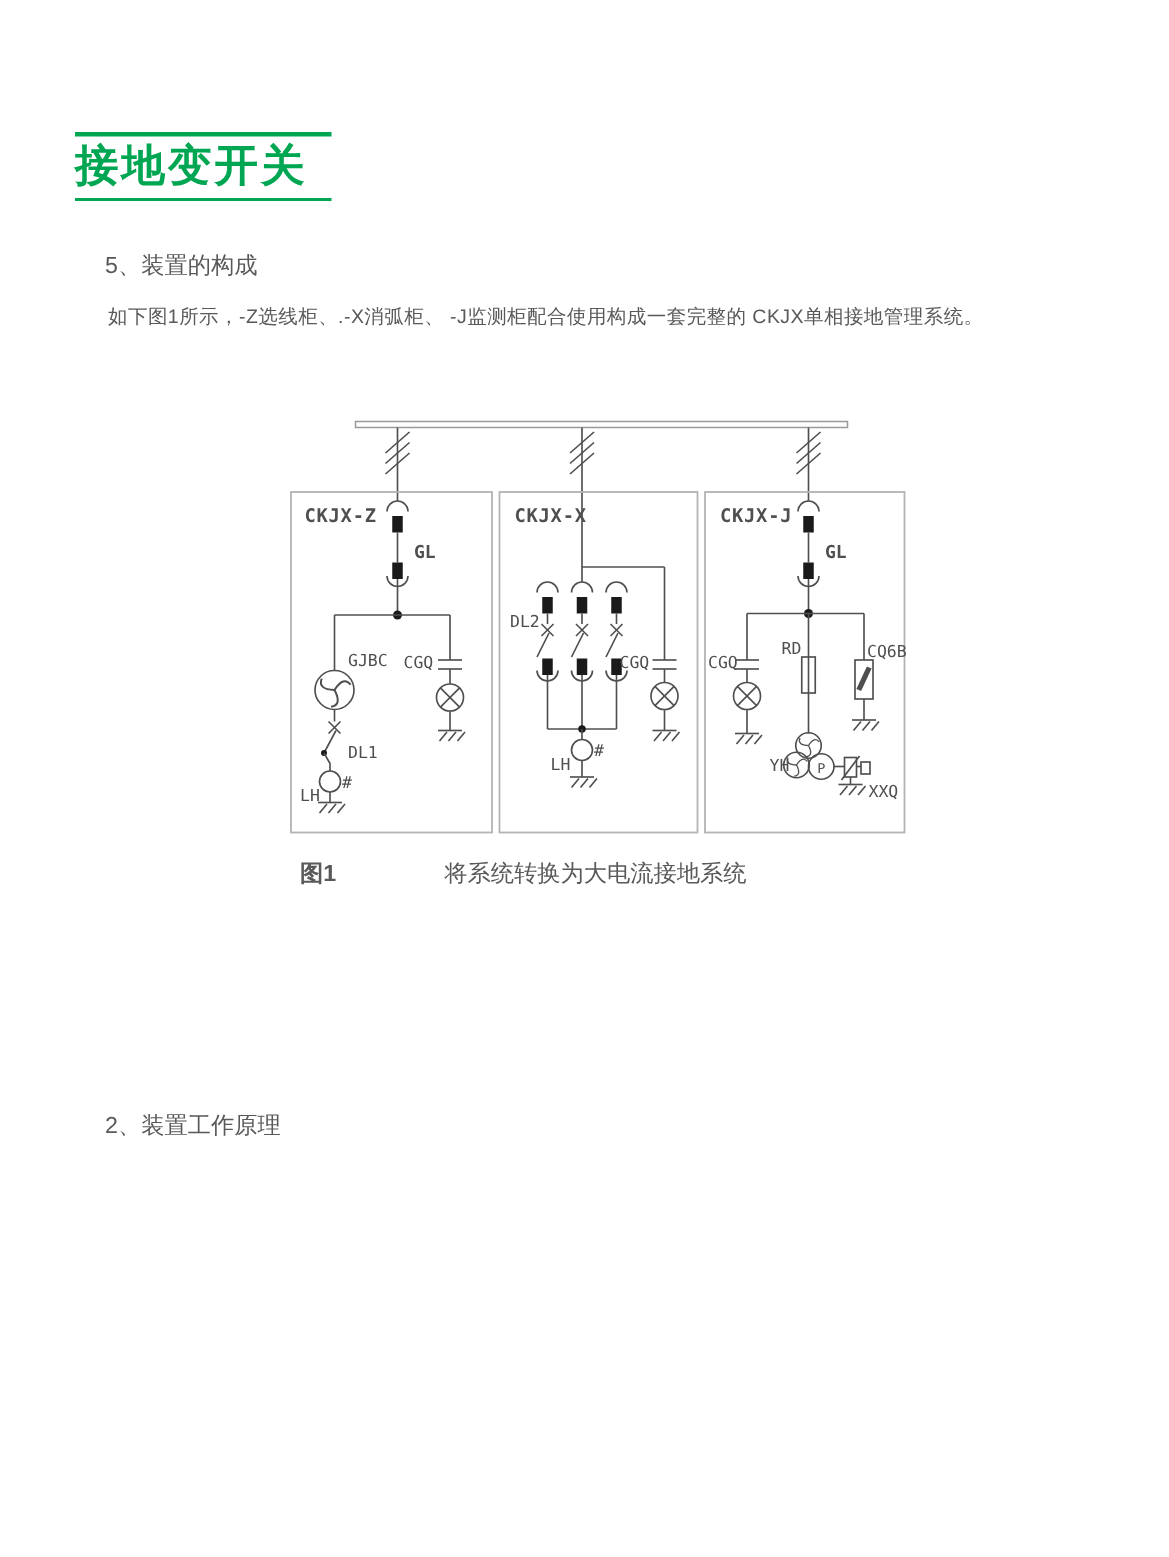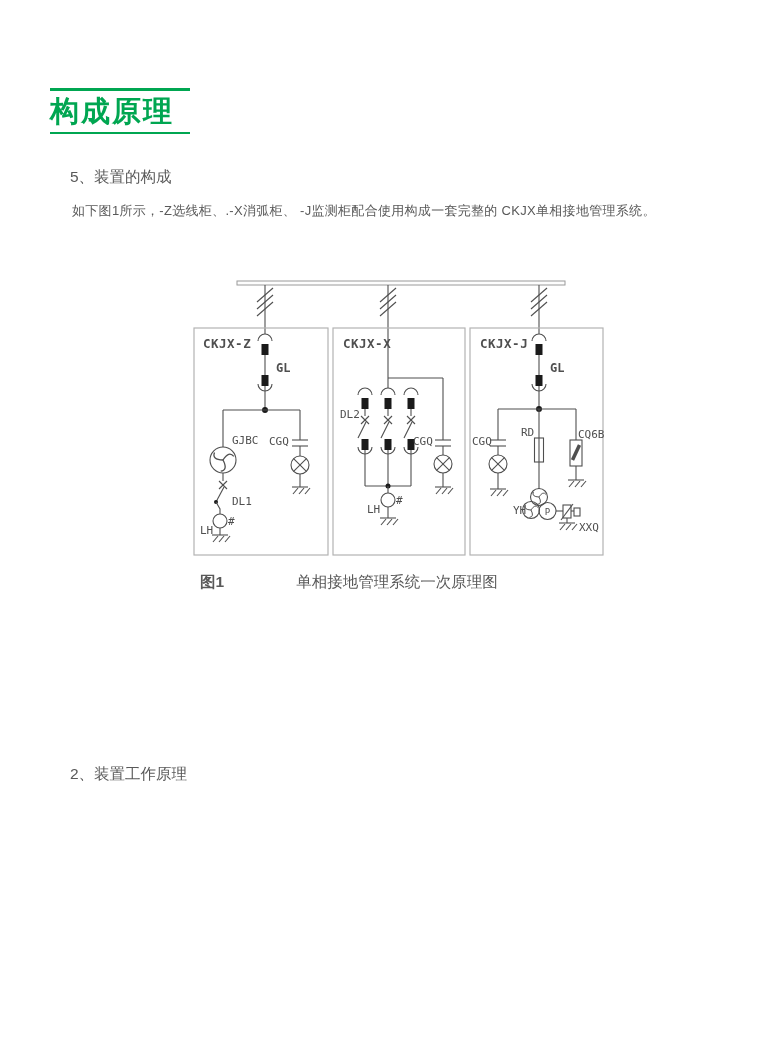--- a/index.html
+++ b/index.html
@@ -59,21 +59,21 @@
   svg .box{stroke:#b3b3b3;stroke-width:1.2;fill:none;}
   svg .busbar{stroke:#9a9a9a;stroke-width:1;fill:#fdfdfd;}
   svg .blk{fill:#1a1a1a;stroke:none;}
 </style>
 </head>
 <body>
 
 <div class="page">
 
   <div class="abs title-block">
-    <h1>构成原理</h1>
+    <h1>接地变开关</h1>
   </div>
 
   <h2 class="abs h2" style="left:70px;top:167px;">5、装置的构成</h2>
   <p class="abs para indent2" style="left:40px;top:196px;">如下图1所示，-Z选线柜、.-X消弧柜、 -J监测柜配合使用构成一套完整的 CKJX单相接地管理系统。</p>
 
   <svg class="abs" style="left:160px;top:268px;" width="460" height="296" viewBox="0 0 460 296">
 
     <rect class="busbar" x="77" y="13" width="328" height="4"></rect>
 
     <line class="wire" x1="105" y1="17" x2="105" y2="66"></line>
@@ -311,19 +311,19 @@
         <line x1="-8" y1="0" x2="8" y2="0"></line>
           <line x1="-7" y1="7" x2="-2" y2="1"></line>
           <line x1="-1" y1="7" x2="4" y2="1"></line>
           <line x1="5" y1="7" x2="10" y2="1"></line>
       </g>
       <text class="lbl" x="419" y="263">XXQ</text>
     </g>
   </svg>
 
   <div class="abs caption" style="left:200px;top:572px;">
-    <span class="cap-label">图1</span><span>单相接地管理系统一次原理图</span>
+    <span class="cap-label">图1</span><span>将系统转换为大电流接地系统</span>
   </div>
 
 
-  <h2 class="abs h2" style="left:70px;top:740px;margin-top:24px;">2、装置工作原理</h2>
+  <h2 class="abs h2" style="left:70px;top:740px;">2、装置工作原理</h2>
 
 </div>
 
 </body></html>

